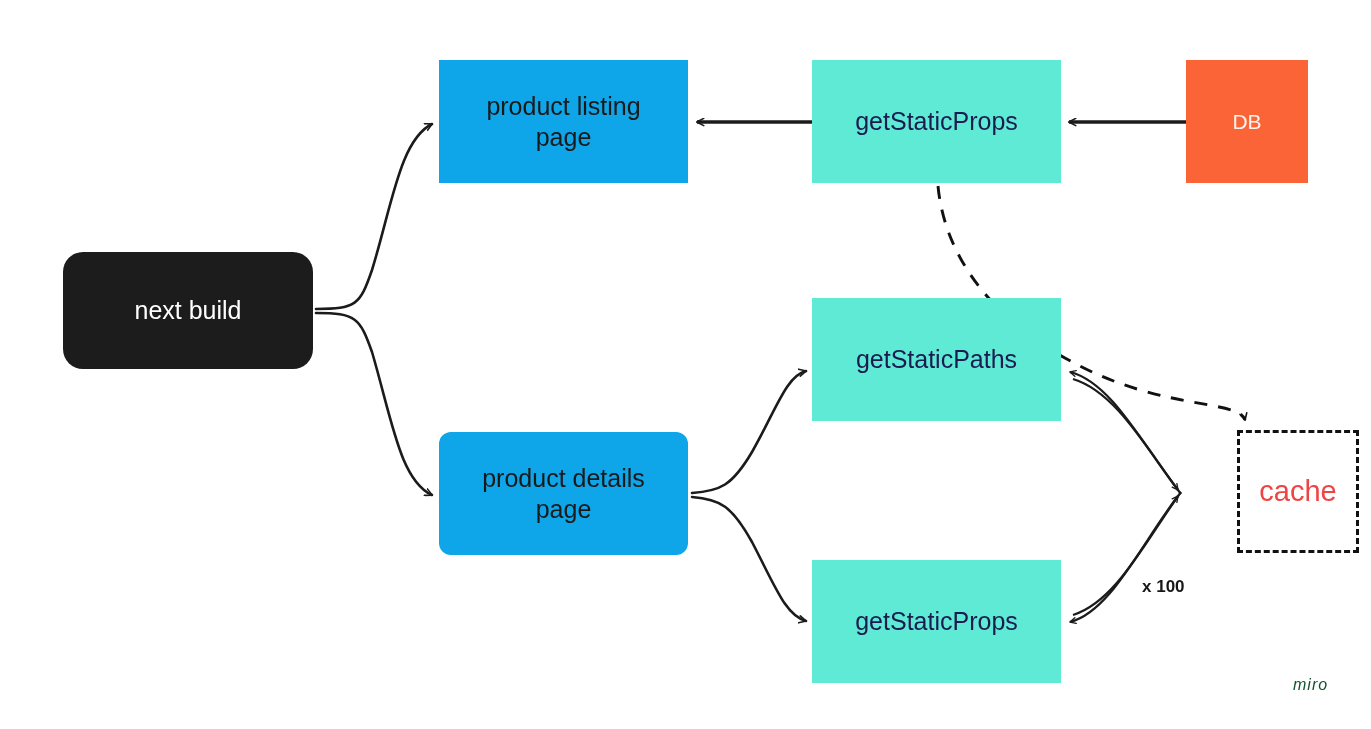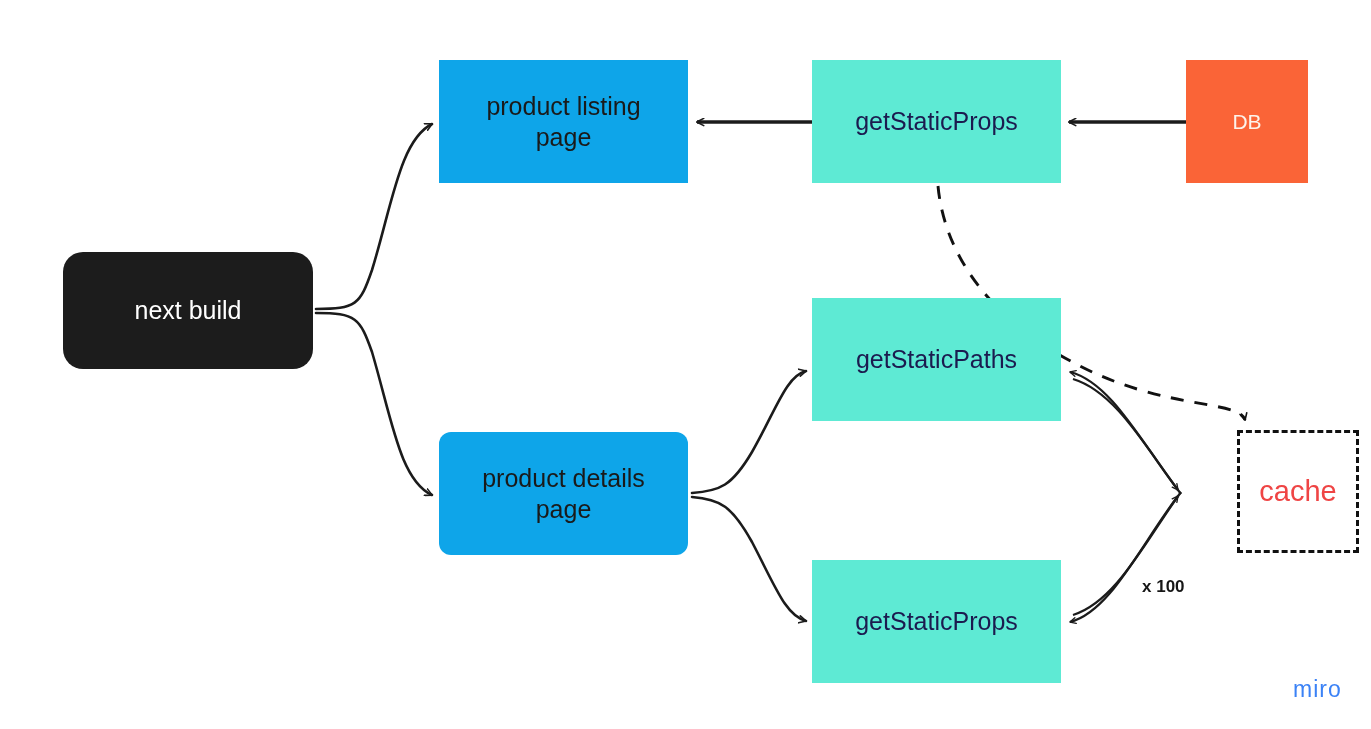--- a/index.html
+++ b/index.html
@@ -131,24 +131,25 @@
   #label-x100 {
     left: 1142px;
     top: 577px;
   }
 
   
   #watermark {
     position: absolute;
     left: 1293px;
     top: 676px;
-    font-size: 23px;
+    font-size: 16px;
     letter-spacing: 1px;
-    color: #3b82f6;
+    color: #14532d;
     white-space: nowrap;
+    font-style: italic;
   }
 </style>
 </head>
 <body>
 
 <div id="canvas">
 
   <svg id="edges" viewBox="0 0 1371 729" width="1371" height="729" xmlns="http://www.w3.org/2000/svg">
     <defs>
       <marker id="ah" viewBox="0 0 12 12" refX="10.2" refY="6" markerWidth="9" markerHeight="9" orient="auto-start-reverse" markerUnits="userSpaceOnUse">

